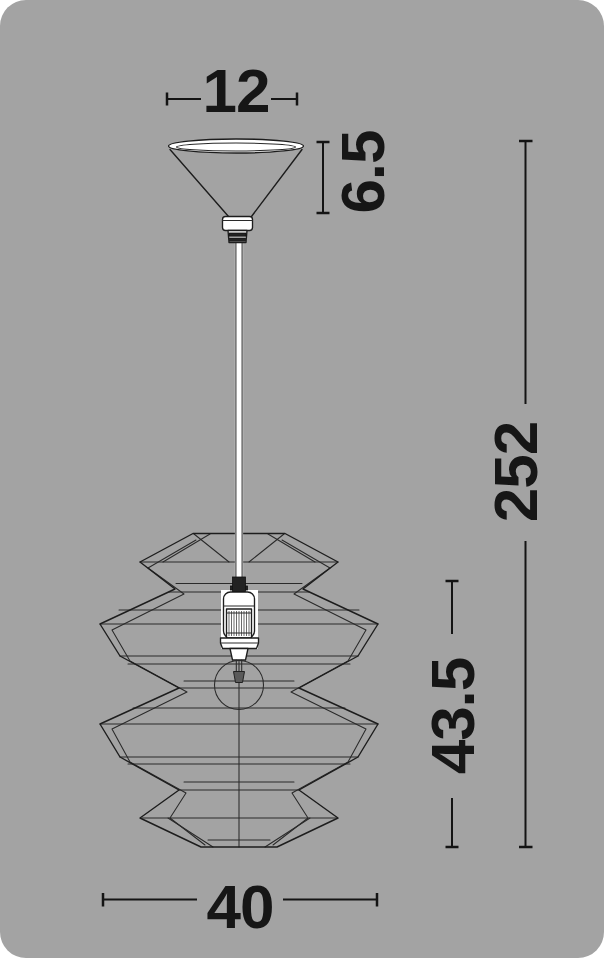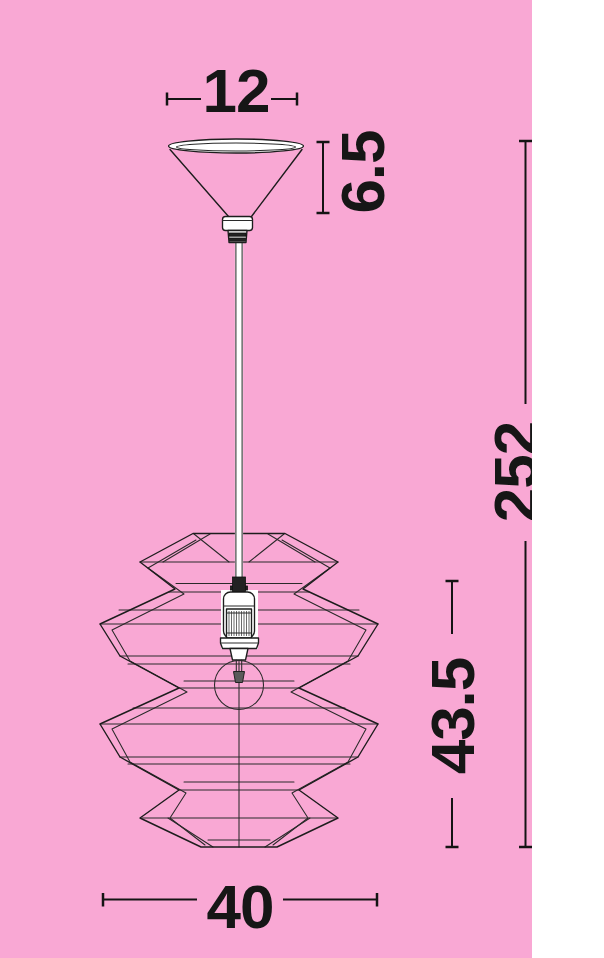--- a/index.html
+++ b/index.html
@@ -1,21 +1,22 @@
 <!DOCTYPE html>
 <html><head>
 <meta charset="utf-8">
 <style>
   html,body{margin:0;padding:0;background:#ffffff;}
   .canvas{
     position:relative;
-    width:532px;height:958px;
-    background:#f9a8d4;
+    width:604px;height:958px;
+    background:#a3a3a3;
     font-family:"Liberation Sans", sans-serif;
     overflow:hidden;
+    border-radius:26px;
   }
   svg{display:block;}
   .wire{fill:none;stroke:#1d1d1d;stroke-width:1.4;stroke-linejoin:round;stroke-linecap:round;}
   .wire2{fill:none;stroke:#2a2a2a;stroke-width:1.05;stroke-linejoin:round;stroke-linecap:round;}
   .solidwhite{fill:#ffffff;stroke:none;}
   .part{fill:#ffffff;stroke:#1d1d1d;stroke-width:1.35;stroke-linejoin:round;}
   .dark{fill:#222222;stroke:#111111;stroke-width:0.8;}
   .dimline{stroke:#141414;stroke-width:2;fill:none;}
   .dimtick{stroke:#141414;stroke-width:2.5;fill:none;}
   .dimtext{

